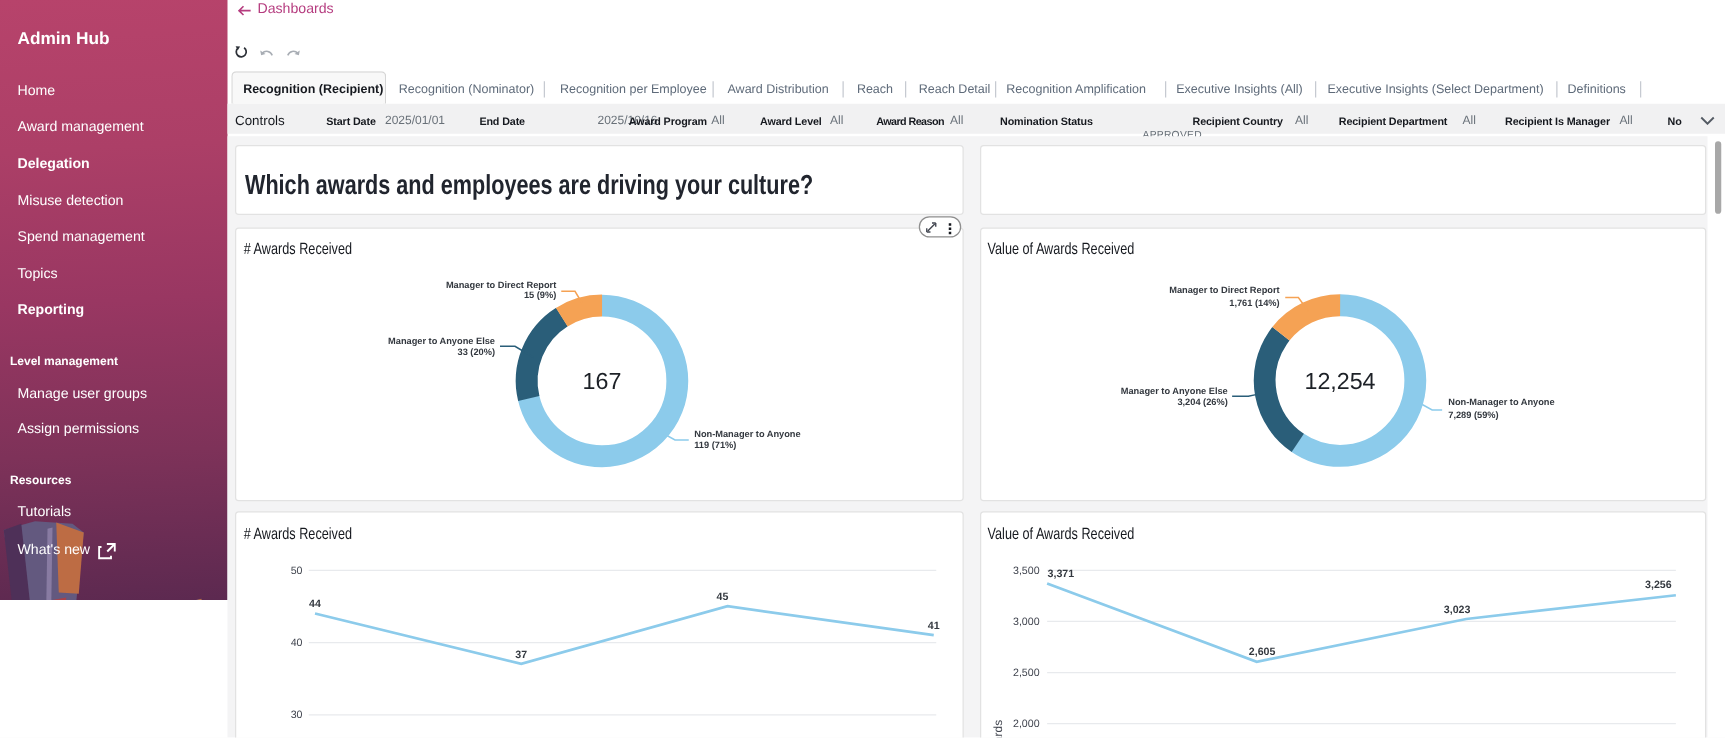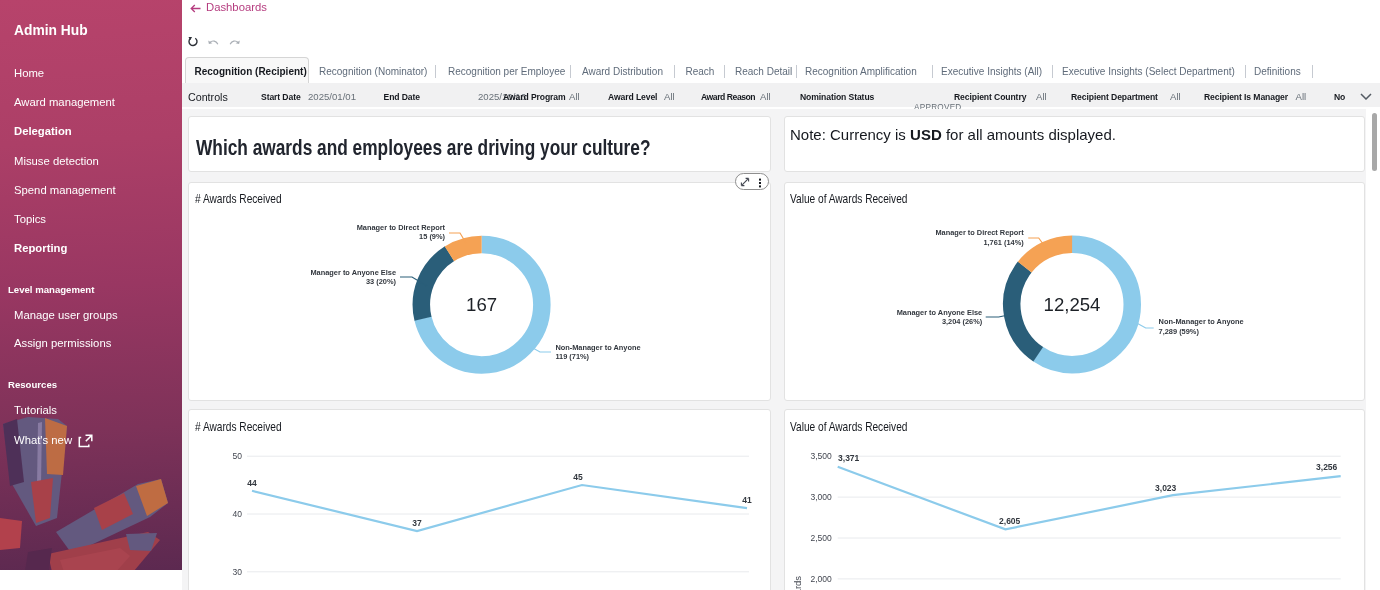--- a/index.html
+++ b/index.html
@@ -6,21 +6,21 @@
 .a{position:absolute}
 .card{position:absolute;background:#fff;border:1px solid #e2e2e2;border-radius:3px}
 .ct{position:absolute;font-size:13px;color:#16191f;white-space:nowrap;transform:scaleX(0.78);transform-origin:left center}
 .tabt{position:absolute;top:66.3px;font-size:10px;color:#5f6b7a;white-space:nowrap}
 .tdiv{position:absolute;top:65px;width:1px;height:13px;background:#c6cad1}
 .cl{position:absolute;top:91.5px;font-size:8.6px;letter-spacing:-0.1px;font-weight:bold;color:#16191f;white-space:nowrap}
 .cv{position:absolute;top:91.3px;font-size:9.6px;color:#687078;white-space:nowrap}
 .sn{position:absolute;color:#fff;white-space:nowrap}
 </style></head><body>
 <div id="page">
-<div class="a" style="left:0;top:0;width:182px;height:570px;background:linear-gradient(177deg,#b7436b 0%,#ac3f67 25%,#993762 50%,#7e3259 75%,#5c2950 100%);overflow:hidden">
+<div class="a" style="left:0;top:0;width:182px;height:480px;background:linear-gradient(177deg,#b7436b 0%,#ac3f67 25%,#993762 50%,#7e3259 75%,#5c2950 100%);overflow:hidden">
 <svg class="a" style="left:0;top:360px" width="182" height="230" viewBox="0 0 182 230">
 <polygon points="3,64 28,57 58,59 67,66 57,158 36,166 12,124" fill="#63597f"></polygon>
 <polygon points="3,64 17,59 24,122 10,126" fill="#4e3058"></polygon>
 <polygon points="45,58 67,66 63,115 47,114" fill="#bd6c44"></polygon>
 <polygon points="38,63 42,62 41,125 37,125" fill="#8e81a8" opacity="0.85"></polygon>
 <polygon points="31,122 53,118 50,158 36,163" fill="#a84149"></polygon>
 <polygon points="56,172 138,124 161,119 168,143 150,157 72,194" fill="#63597f"></polygon>
 <polygon points="136,126 161,119 168,143 147,156" fill="#bf6c42"></polygon>
 <polygon points="94,148 124,133 133,154 102,170" fill="#a84149"></polygon>
 <polygon points="48,194 148,172 160,180 118,230 56,230" fill="#a03f4a"></polygon>
@@ -107,21 +107,20 @@
 <div class="cl" style="left:1204px;">Recipient Is Manager</div>
 <div class="cv" style="left:1295.5px;">All</div>
 <div class="cl" style="left:1334px;">No</div>
 <svg class="a" style="left:1360px;top:93px" width="12" height="7" viewBox="0 0 12 7">
 <path d="M1 1 L6 6 L11 1" fill="none" stroke="#545b64" stroke-width="1.5"></path>
     </svg>
 <div class="a" style="left:182px;top:109px;width:1184px;height:481px;background:#f4f4f5"></div>
 <div class="card" style="left:188px;top:116px;width:583px;height:56px"></div>
 <div class="a" style="left:196px;top:135px;font-size:22px;font-weight:bold;color:#21252e;white-space:nowrap;transform:scaleX(0.786);transform-origin:left center">Which awards and employees are driving your culture?</div>
 <div class="card" style="left:784px;top:116px;width:581px;height:56px"></div>
-<div class="a" style="left:790px;top:126px;font-size:15px;color:#16191f;white-space:nowrap">Note: Currency is <b>USD</b> for all amounts displayed.</div>
 <div class="card" style="left:188px;top:182px;width:583px;height:219px"></div>
 <div class="ct" style="left:195px;top:190.5px"># Awards Received</div>
 <svg class="a" style="left:188px;top:182px" width="583" height="219" viewBox="0 0 583 219">
       <g fill="none" stroke-width="17.5">
 <circle cx="293.6" cy="122.69999999999999" r="60.25" stroke="#8ccbeb" stroke-dasharray="269.73 378.56" transform="rotate(-90.00 293.6 122.69999999999999)"></circle>
 <circle cx="293.6" cy="122.69999999999999" r="60.25" stroke="#2a5e79" stroke-dasharray="74.87 378.56" transform="rotate(166.50 293.6 122.69999999999999)"></circle>
 <circle cx="293.6" cy="122.69999999999999" r="60.25" stroke="#f5a254" stroke-dasharray="33.97 378.56" transform="rotate(237.70 293.6 122.69999999999999)"></circle>
 </g>
 <text x="293.6" y="129.4" font-size="18.6" fill="#1d2127" text-anchor="middle">167</text>
 <g font-size="7.4" font-weight="bold" fill="#33383f">

